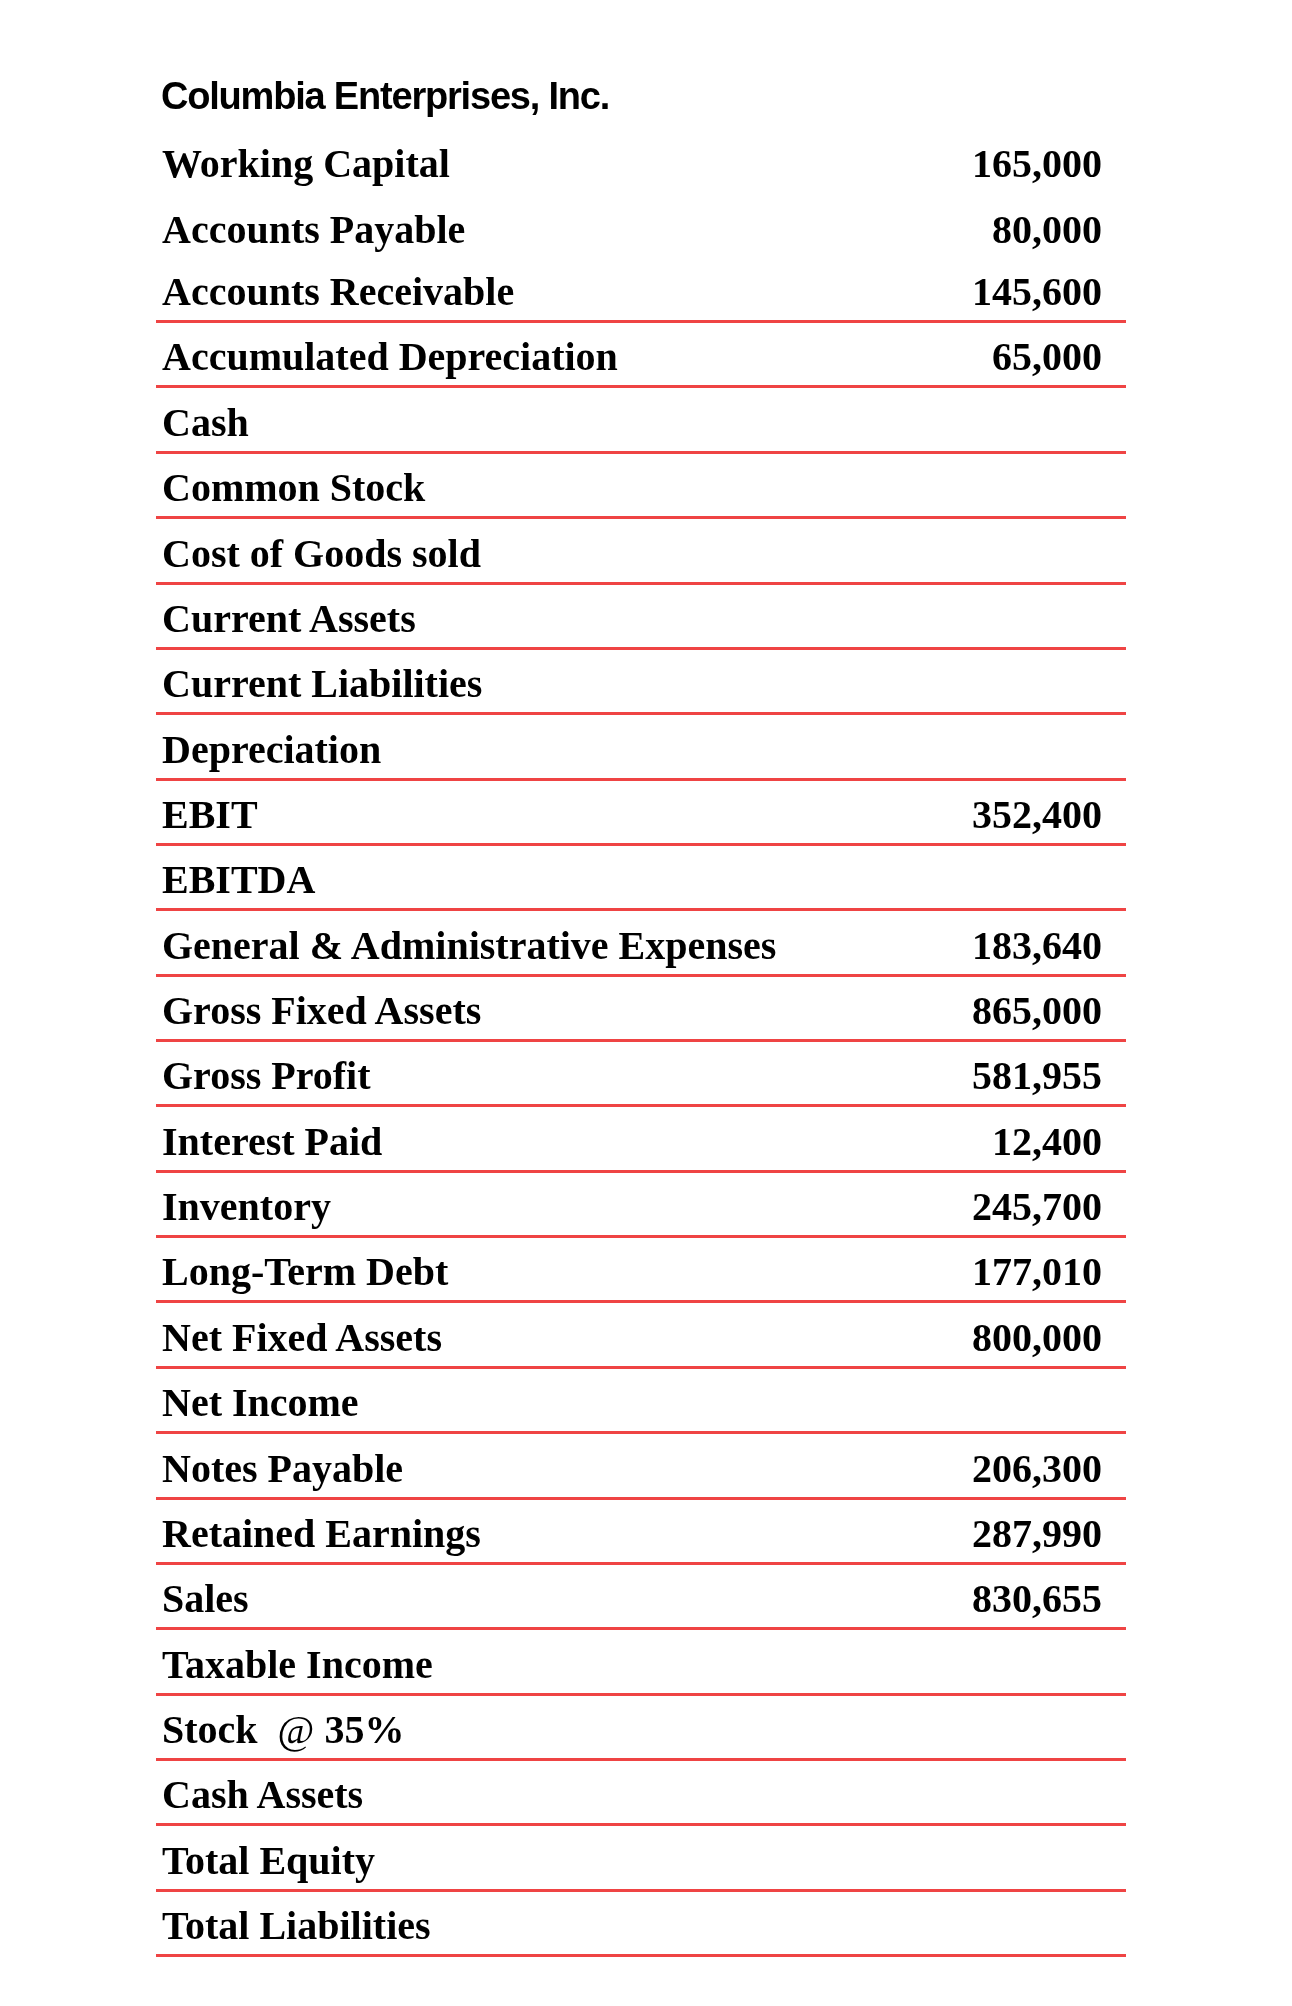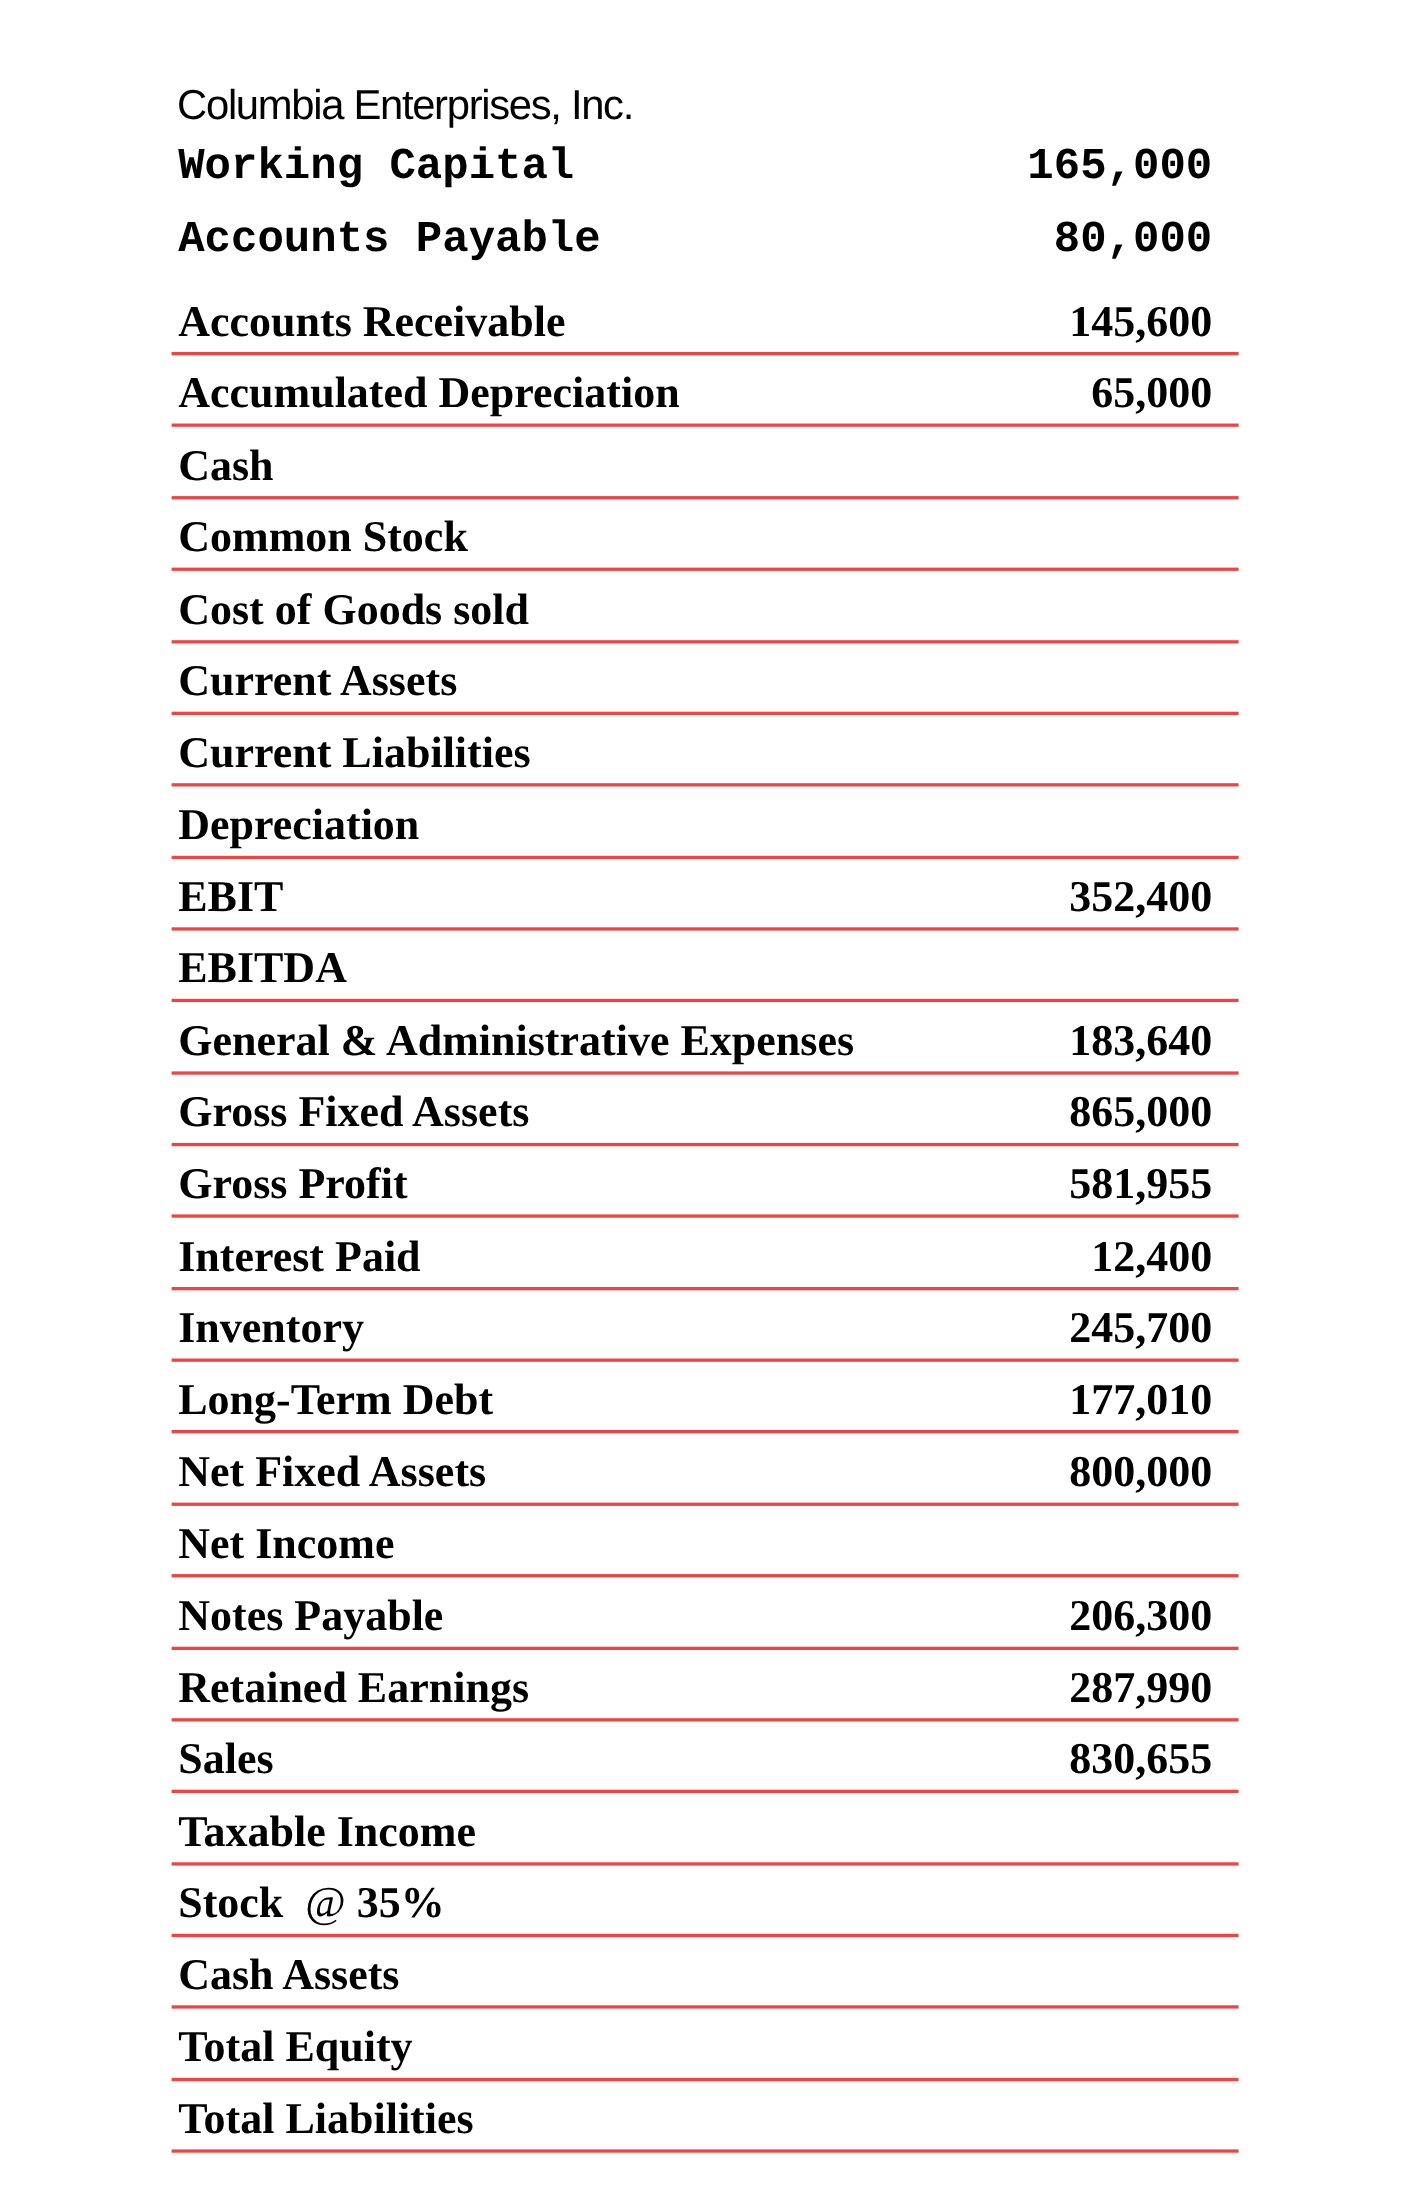--- a/index.html
+++ b/index.html
@@ -12,21 +12,21 @@
       height: 2006px;
       position: relative;
       overflow: hidden;
       color: #000000;
     }
     .title {
       position: absolute;
       left: 161px;
       top: 68px;
       font-family: "Liberation Sans", "DejaVu Sans", sans-serif;
-      font-weight: normal;
+      font-weight: bold;
       font-size: 38px;
       letter-spacing: -1.2px;
       line-height: 56px;
       white-space: nowrap;
     }
     .table {
       position: absolute;
       left: 156px;
       top: 127px;
       width: 970px;
@@ -44,22 +44,21 @@
       left: 6px;
       bottom: 6px;
       font-family: "Liberation Serif", "DejaVu Serif", serif;
       font-weight: bold;
       font-size: 40px;
       line-height: 44px;
       white-space: pre;
     }
     .row:not(.lined) .label,
     .row:not(.lined) .value {
-      bottom: 17px;
-      font-family: Liberation Mono, monospace;
+      bottom: 6px;
     }
     .label .normal {
       font-weight: normal;
     }
     .value {
       position: absolute;
       right: 24px;
       bottom: 6px;
       font-family: "Liberation Serif", "DejaVu Serif", serif;
       font-weight: bold;

